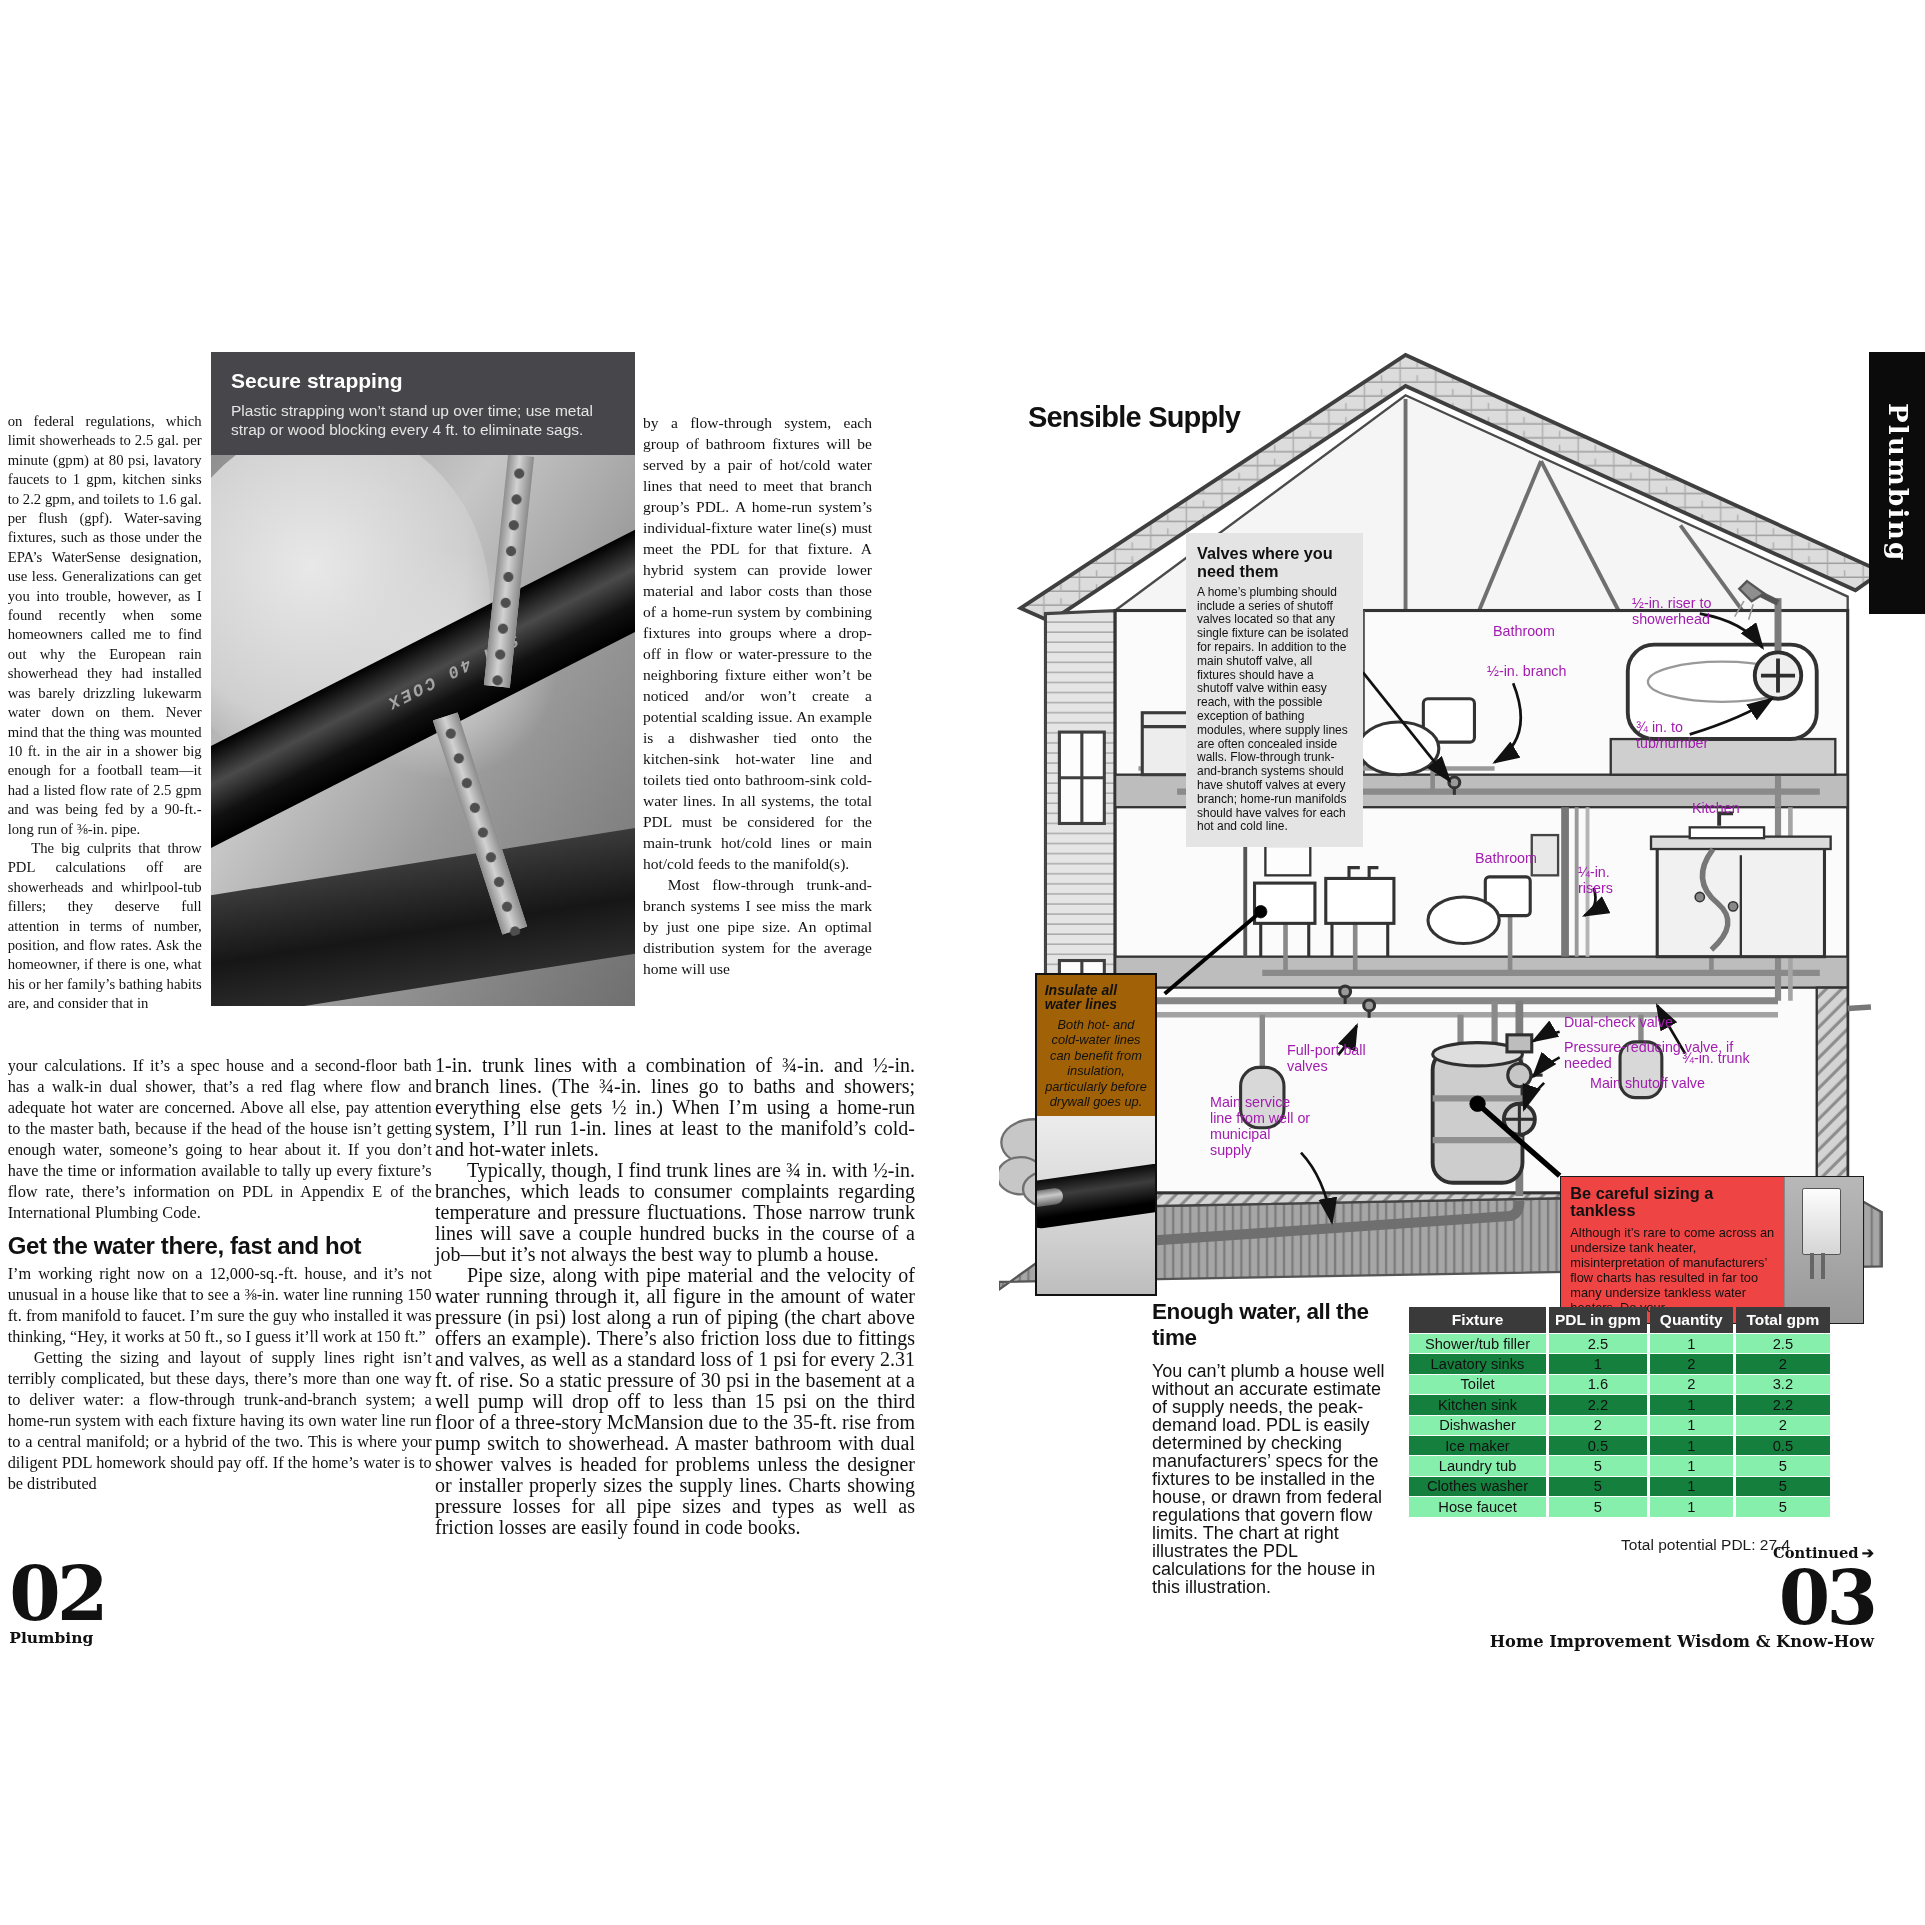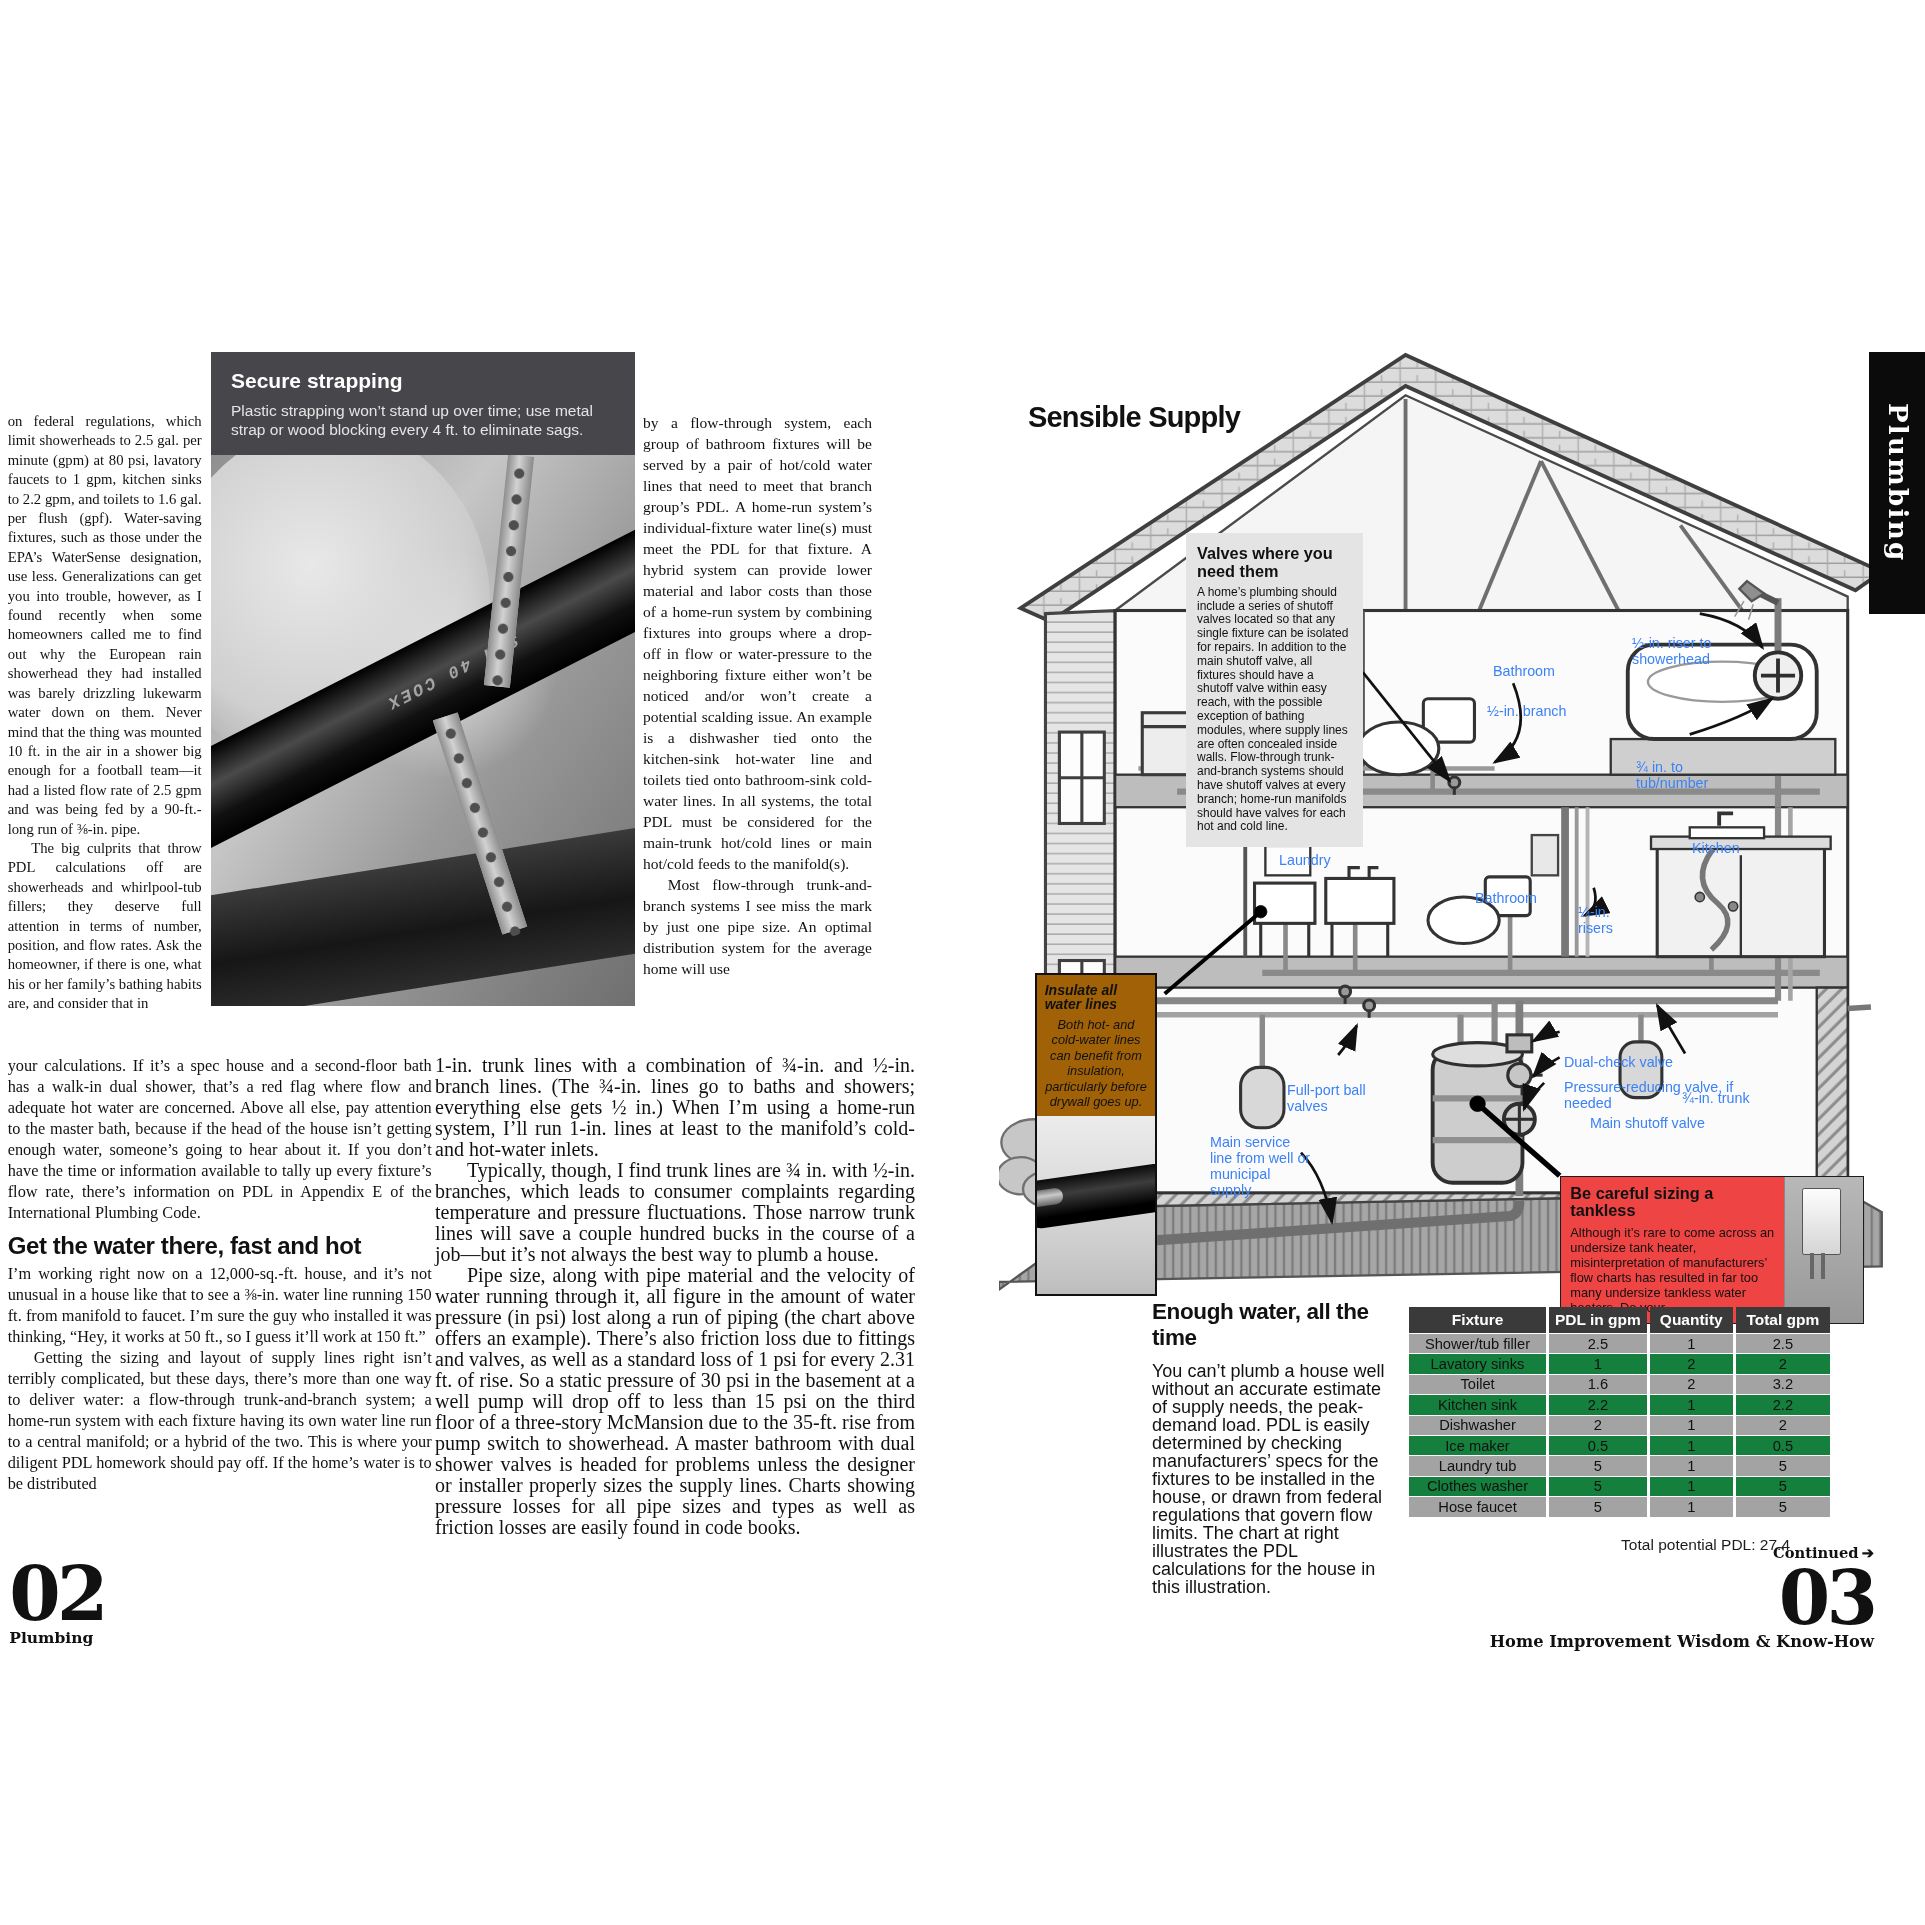--- a/index.html
+++ b/index.html
@@ -74,29 +74,29 @@
        border:1.5px solid #555;border-radius:2.3px;}
   .tk-pipe{position:absolute;left:25px;top:76px;width:3.9px;height:26px;background:#666;box-shadow:11px 0 0 #666;}
   #enough{left:1152px;top:1299px;width:242px;font-family:"Liberation Sans",sans-serif;}
   #enough h3{margin:0 0 11px;font-size:22.5px;letter-spacing:-0.4px;}
   #enough p{margin:0;font-size:18px;line-height:18px;}
   
   #pdl-table{left:1406px;top:1306px;width:427px;font-family:"Liberation Sans",sans-serif;
        border-collapse:separate;border-spacing:3.1px 1.5px;}
   #pdl-table th{background:#3a3a3a;color:#fff;font-size:15.5px;font-weight:bold;height:26px;padding:0 3.1px;}
   #pdl-table td{text-align:center;font-size:14.7px;height:19.4px;padding:0 3.1px;}
-  tr.odd td{background:#a3a3a3;} tr.even td{background:#15803d;}
+  tr.odd td{background:#86efac;} tr.even td{background:#15803d;}
   #total-line{left:1406px;top:1536px;width:427px;text-align:right;padding-right:43px;box-sizing:border-box;
        font:15.5px "Liberation Sans",sans-serif;color:#1c1c1c;}
   
   #plumbing-tab{left:1869px;top:352px;width:57px;height:262px;background:#0b0b0b;display:flex;
        align-items:center;justify-content:center;}
   #plumbing-tab span{writing-mode:vertical-rl;color:#fff;font:bold 26px "DejaVu Serif",serif;letter-spacing:2.3px;}
   
-  .ill-label{position:absolute;font:14.3px/1.12 "Liberation Sans",sans-serif;color:#3b82f6;margin-top:40px;}
+  .ill-label{position:absolute;font:14.3px/1.12 "Liberation Sans",sans-serif;color:#a21caf;}
 </style>
 </head>
 <body>
 
 <div class="abs serif-col" id="col1">
   <p>on federal regulations, which limit showerheads to 2.5 gal. per minute (gpm) at 80 psi, lavatory faucets to 1 gpm, kitchen sinks to 2.2 gpm, and toilets to 1.6 gal. per flush (gpf). Water-saving fixtures, such as those under the EPA’s WaterSense designation, use less. Generalizations can get you into trouble, however, as I found recently when some homeowners called me to find out why the European rain showerhead they had installed was barely drizzling lukewarm water down on them. Never mind that the thing was mounted 10 ft. in the air in a shower big enough for a football team—it had a listed flow rate of 2.5 gpm and was being fed by a 90-ft.-long run of ⅜-in. pipe.</p>
   <p class="indent">The big culprits that throw PDL calculations off are showerheads and whirlpool-tub fillers; they deserve full attention in terms of number, position, and flow rates. Ask the homeowner, if there is one, what his or her family’s bathing habits are, and consider that in</p>
 </div>
 
 <div class="abs" id="photo-box">

